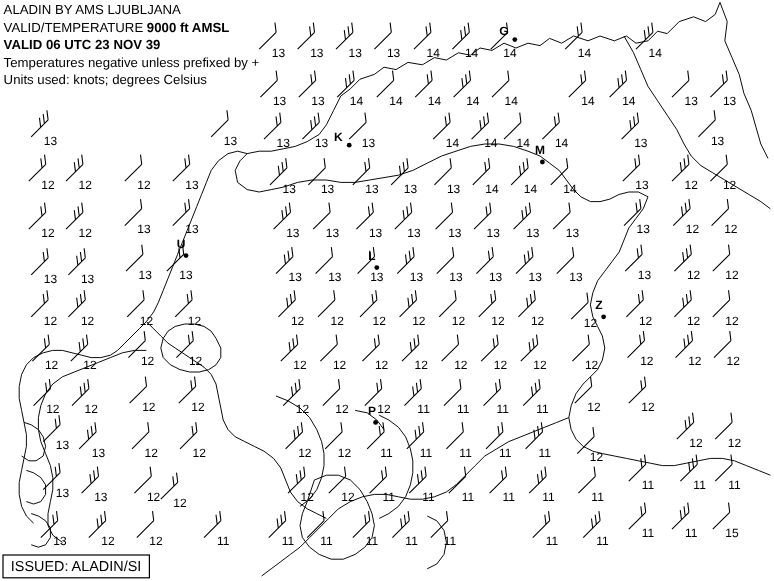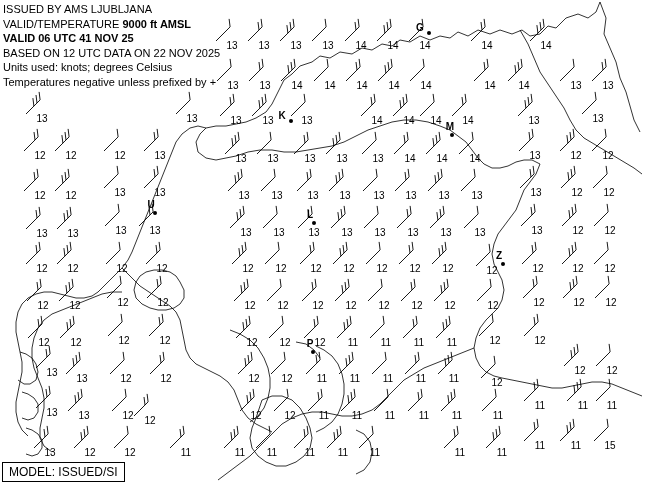--- a/index.html
+++ b/index.html
@@ -245,26 +245,25 @@
           <path d="M294.0 448.0 L308.1 433.9 M308.1 433.9 L307.1 425.9 M305.0 437.0 L304.0 429.0"></path>
           <path d="M327.0 448.0 L341.1 433.9 M341.1 433.9 L340.1 425.9 M338.0 437.0 L337.0 429.0 M334.9 440.1 L333.9 432.1"></path>
           <path d="M359.0 448.0 L373.1 433.9 M373.1 433.9 L372.1 425.9"></path>
           <path d="M444.0 448.0 L458.1 433.9 M458.1 433.9 L457.1 425.9 M455.0 437.0 L454.0 429.0"></path>
           <path d="M486.0 448.0 L500.1 433.9 M500.1 433.9 L499.1 425.9 M497.0 437.0 L496.0 429.0 M493.9 440.1 L492.9 432.1"></path>
         </g>
     </g>
   </svg>
 
   <div class="hdr">
-    <div>ISSUED BY AMS LJUBLJANA</div>
+    <div>ALADIN BY AMS LJUBLJANA</div>
     <div class="mix"><span>VALID/TEMPERATURE </span><b>9000 ft AMSL</b></div>
-    <div class="b">VALID 06 UTC 41 NOV 25</div>
-    <div>BASED ON 12 UTC DATA ON 22 NOV 2025</div>
+    <div class="b">VALID 06 UTC 23 NOV 39</div>
+    <div>Temperatures negative unless prefixed by +</div>
     <div>Units used: knots; degrees Celsius</div>
-    <div>Temperatures negative unless prefixed by +</div>
   </div>
 
   <div id="labels">
       <div class="tnum" style="left: 232px; top: 45px;">13</div>
       <div class="tnum" style="left: 264px; top: 45px;">13</div>
       <div class="tnum" style="left: 296px; top: 45px;">13</div>
       <div class="tnum" style="left: 328px; top: 45px;">13</div>
       <div class="tnum" style="left: 361px; top: 45px;">14</div>
       <div class="tnum" style="left: 393px; top: 45px;">14</div>
       <div class="tnum" style="left: 425px; top: 45px;">14</div>
@@ -433,15 +432,15 @@
       <div class="stn" style="left: 151px; top: 204px;">U</div>
       <div class="dot" style="left: 314px; top: 223px;"></div>
       <div class="stn" style="left: 310px; top: 214px;">L</div>
       <div class="dot" style="left: 503px; top: 264px;"></div>
       <div class="stn" style="left: 499px; top: 255px;">Z</div>
       <div class="dot" style="left: 313px; top: 352px;"></div>
       <div class="stn" style="left: 310px; top: 343px;">P</div>
     </div>
 
   <div id="modelbox">
-    <span>MODEL: ISSUED/SI</span>
+    <span>ISSUED: ALADIN/SI</span>
   </div>
 </div>
 
 </body></html>

